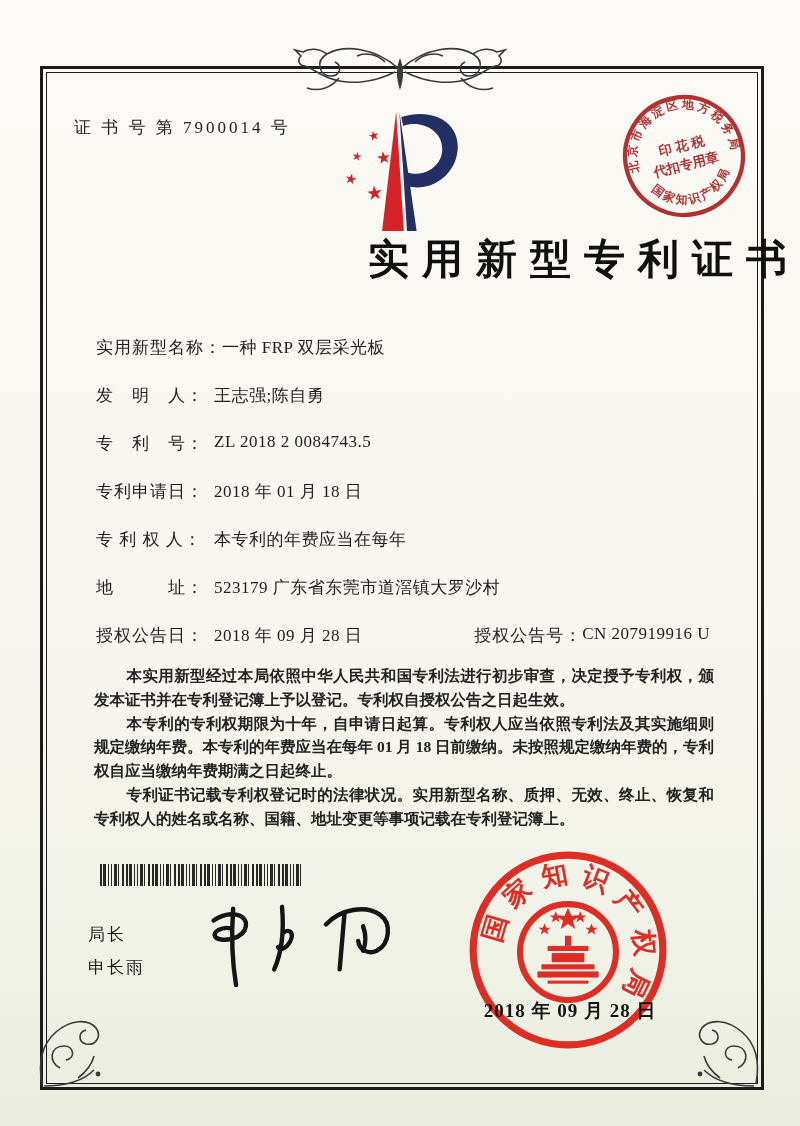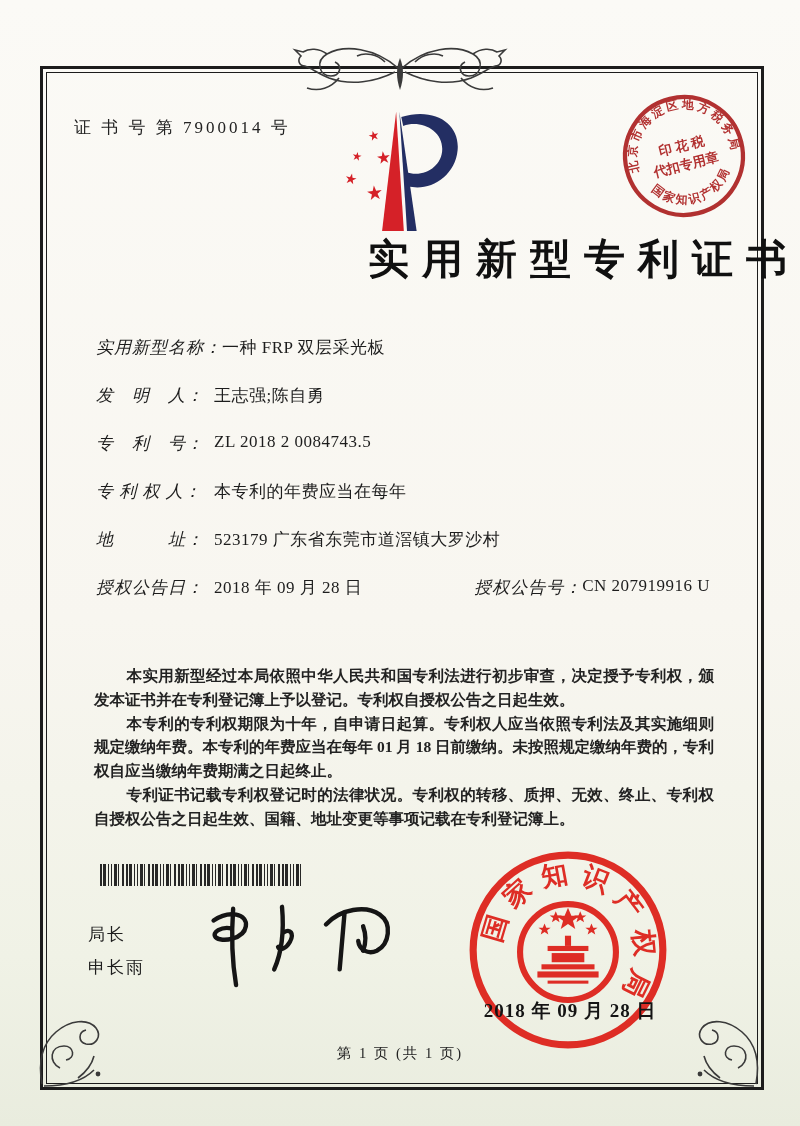--- a/index.html
+++ b/index.html
@@ -20,21 +20,21 @@
     position:absolute;left:74px;top:116px;font-size:17px;letter-spacing:3px;color:#222;font-family:Liberation Serif, serif;
   }
   .logo{position:absolute;left:336px;top:108px;}
   .tax-stamp{position:absolute;left:608px;top:80px;opacity:.88;transform:rotate(-14deg);}
   .title{
     position:absolute;left:0;top:232px;width:100%;margin:0;text-align:right;
     font-size:41px;font-weight:700;letter-spacing:13px;color:#101010;text-indent:13px;
   }
   .fields{position:absolute;left:96px;top:336px;width:620px;font-size:17px;}
   .field-row{height:48px;display:flex;align-items:flex-start;}
-  .f-label{display:inline-block;min-width:118px;letter-spacing:1px;white-space:nowrap;font-style:italic;}
+  .f-label{display:inline-block;min-width:118px;letter-spacing:1px;white-space:nowrap;}
   .f-value{letter-spacing:.5px;white-space:nowrap;}
   .grant-pair{margin-left:112px;display:flex;}
   .paragraphs{
     position:absolute;left:94px;top:664px;width:620px;
     font-size:15.5px;line-height:23.8px;text-align:justify;color:#222;
   }
   .paragraphs p{margin:0;text-indent:2.1em;font-weight:bold;}
   .barcode{
     position:absolute;left:100px;top:864px;width:202px;height:22px;opacity:.9;
     background-image:repeating-linear-gradient(90deg,
@@ -140,41 +140,45 @@
     </div>
     <div class="field-row">
       <span class="f-label">发　明　人：</span>
       <span class="f-value">王志强;陈自勇</span>
     </div>
     <div class="field-row">
       <span class="f-label">专　利　号：</span>
       <span class="f-value">ZL 2018 2 0084743.5</span>
     </div>
     <div class="field-row">
+      <span class="f-label">专利申请日：</span>
+      <span class="f-value">2018 年 01 月 18 日</span>
+    </div>
+    <div class="field-row">
       <span class="f-label">专 利 权 人：</span>
       <span class="f-value">本专利的年费应当在每年</span>
     </div>
     <div class="field-row">
       <span class="f-label">地　　　址：</span>
       <span class="f-value">523179 广东省东莞市道滘镇大罗沙村</span>
     </div>
     <div class="field-row">
       <span class="f-label">授权公告日：</span>
       <span class="f-value">2018 年 09 月 28 日</span>
       <span class="grant-pair">
         <span class="f-label" style="min-width:0">授权公告号：</span>
         <span class="f-value">CN 207919916 U</span>
       </span>
     </div>
   </div>
 
   <div class="paragraphs">
     <p>本实用新型经过本局依照中华人民共和国专利法进行初步审查，决定授予专利权，颁发本证书并在专利登记簿上予以登记。专利权自授权公告之日起生效。</p>
     <p>本专利的专利权期限为十年，自申请日起算。专利权人应当依照专利法及其实施细则规定缴纳年费。本专利的年费应当在每年 01 月 18 日前缴纳。未按照规定缴纳年费的，专利权自应当缴纳年费期满之日起终止。</p>
-    <p>专利证书记载专利权登记时的法律状况。专利权的转移、质押、无效、终止、专利权自授权公告之日起生效、国籍、地址变更等事项记载在专利登记簿上。</p>
+    <p>专利证书记载专利权登记时的法律状况。实用新型名称、质押、无效、终止、恢复和专利权人的姓名或名称、国籍、地址变更等事项记载在专利登记簿上。</p>
   </div>
 
   <div class="barcode"></div>
 
   <div class="signer">
     <div>局长</div>
     <div>申长雨</div>
   </div>
 
   <svg class="signature" width="215" height="105" viewBox="0 0 220 105">
@@ -209,15 +213,14 @@
       <rect x="97" y="86" width="6" height="10"></rect>
       <rect x="80" y="96" width="40" height="5"></rect>
       <rect x="84" y="103" width="32" height="9"></rect>
       <rect x="74" y="114" width="52" height="5"></rect>
       <rect x="70" y="121" width="60" height="6"></rect>
       <rect x="80" y="130" width="40" height="3"></rect>
     </g>
   </svg>
   <div class="seal-date">2018 年 09 月 28 日</div>
 
-  <div class="footer">第 1 页 (共 1 页)</div>
 
 </div>
 
 </body></html>

